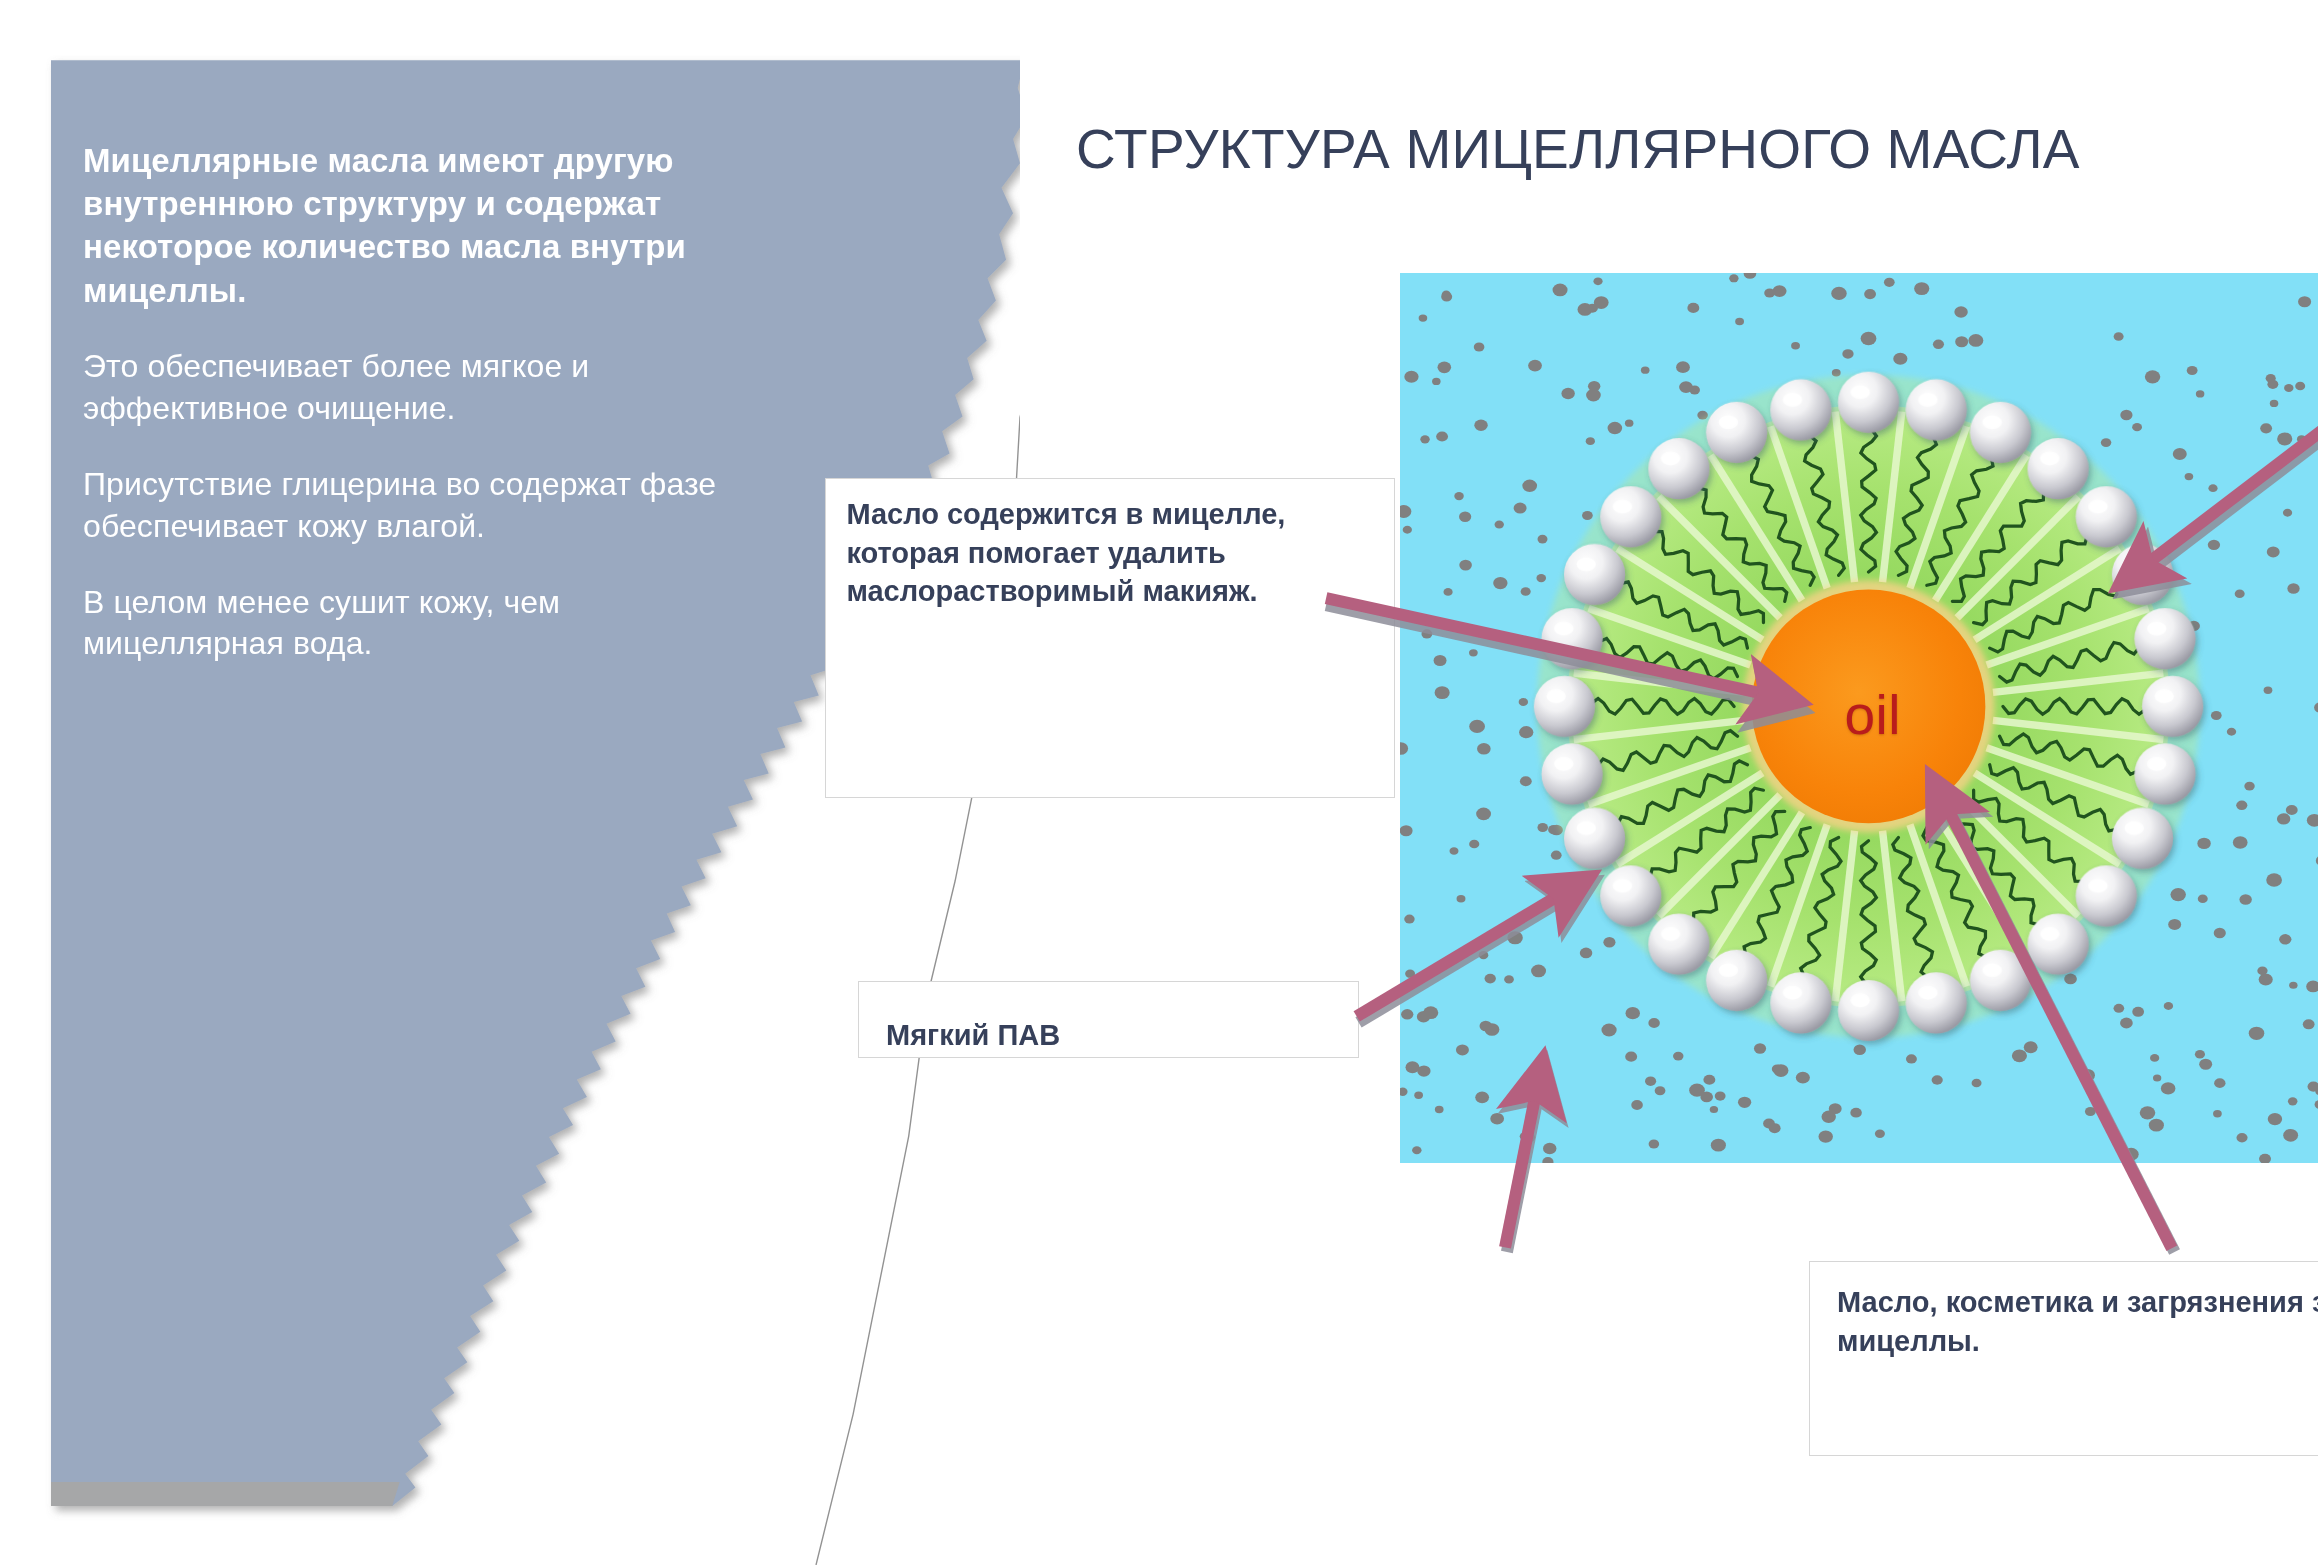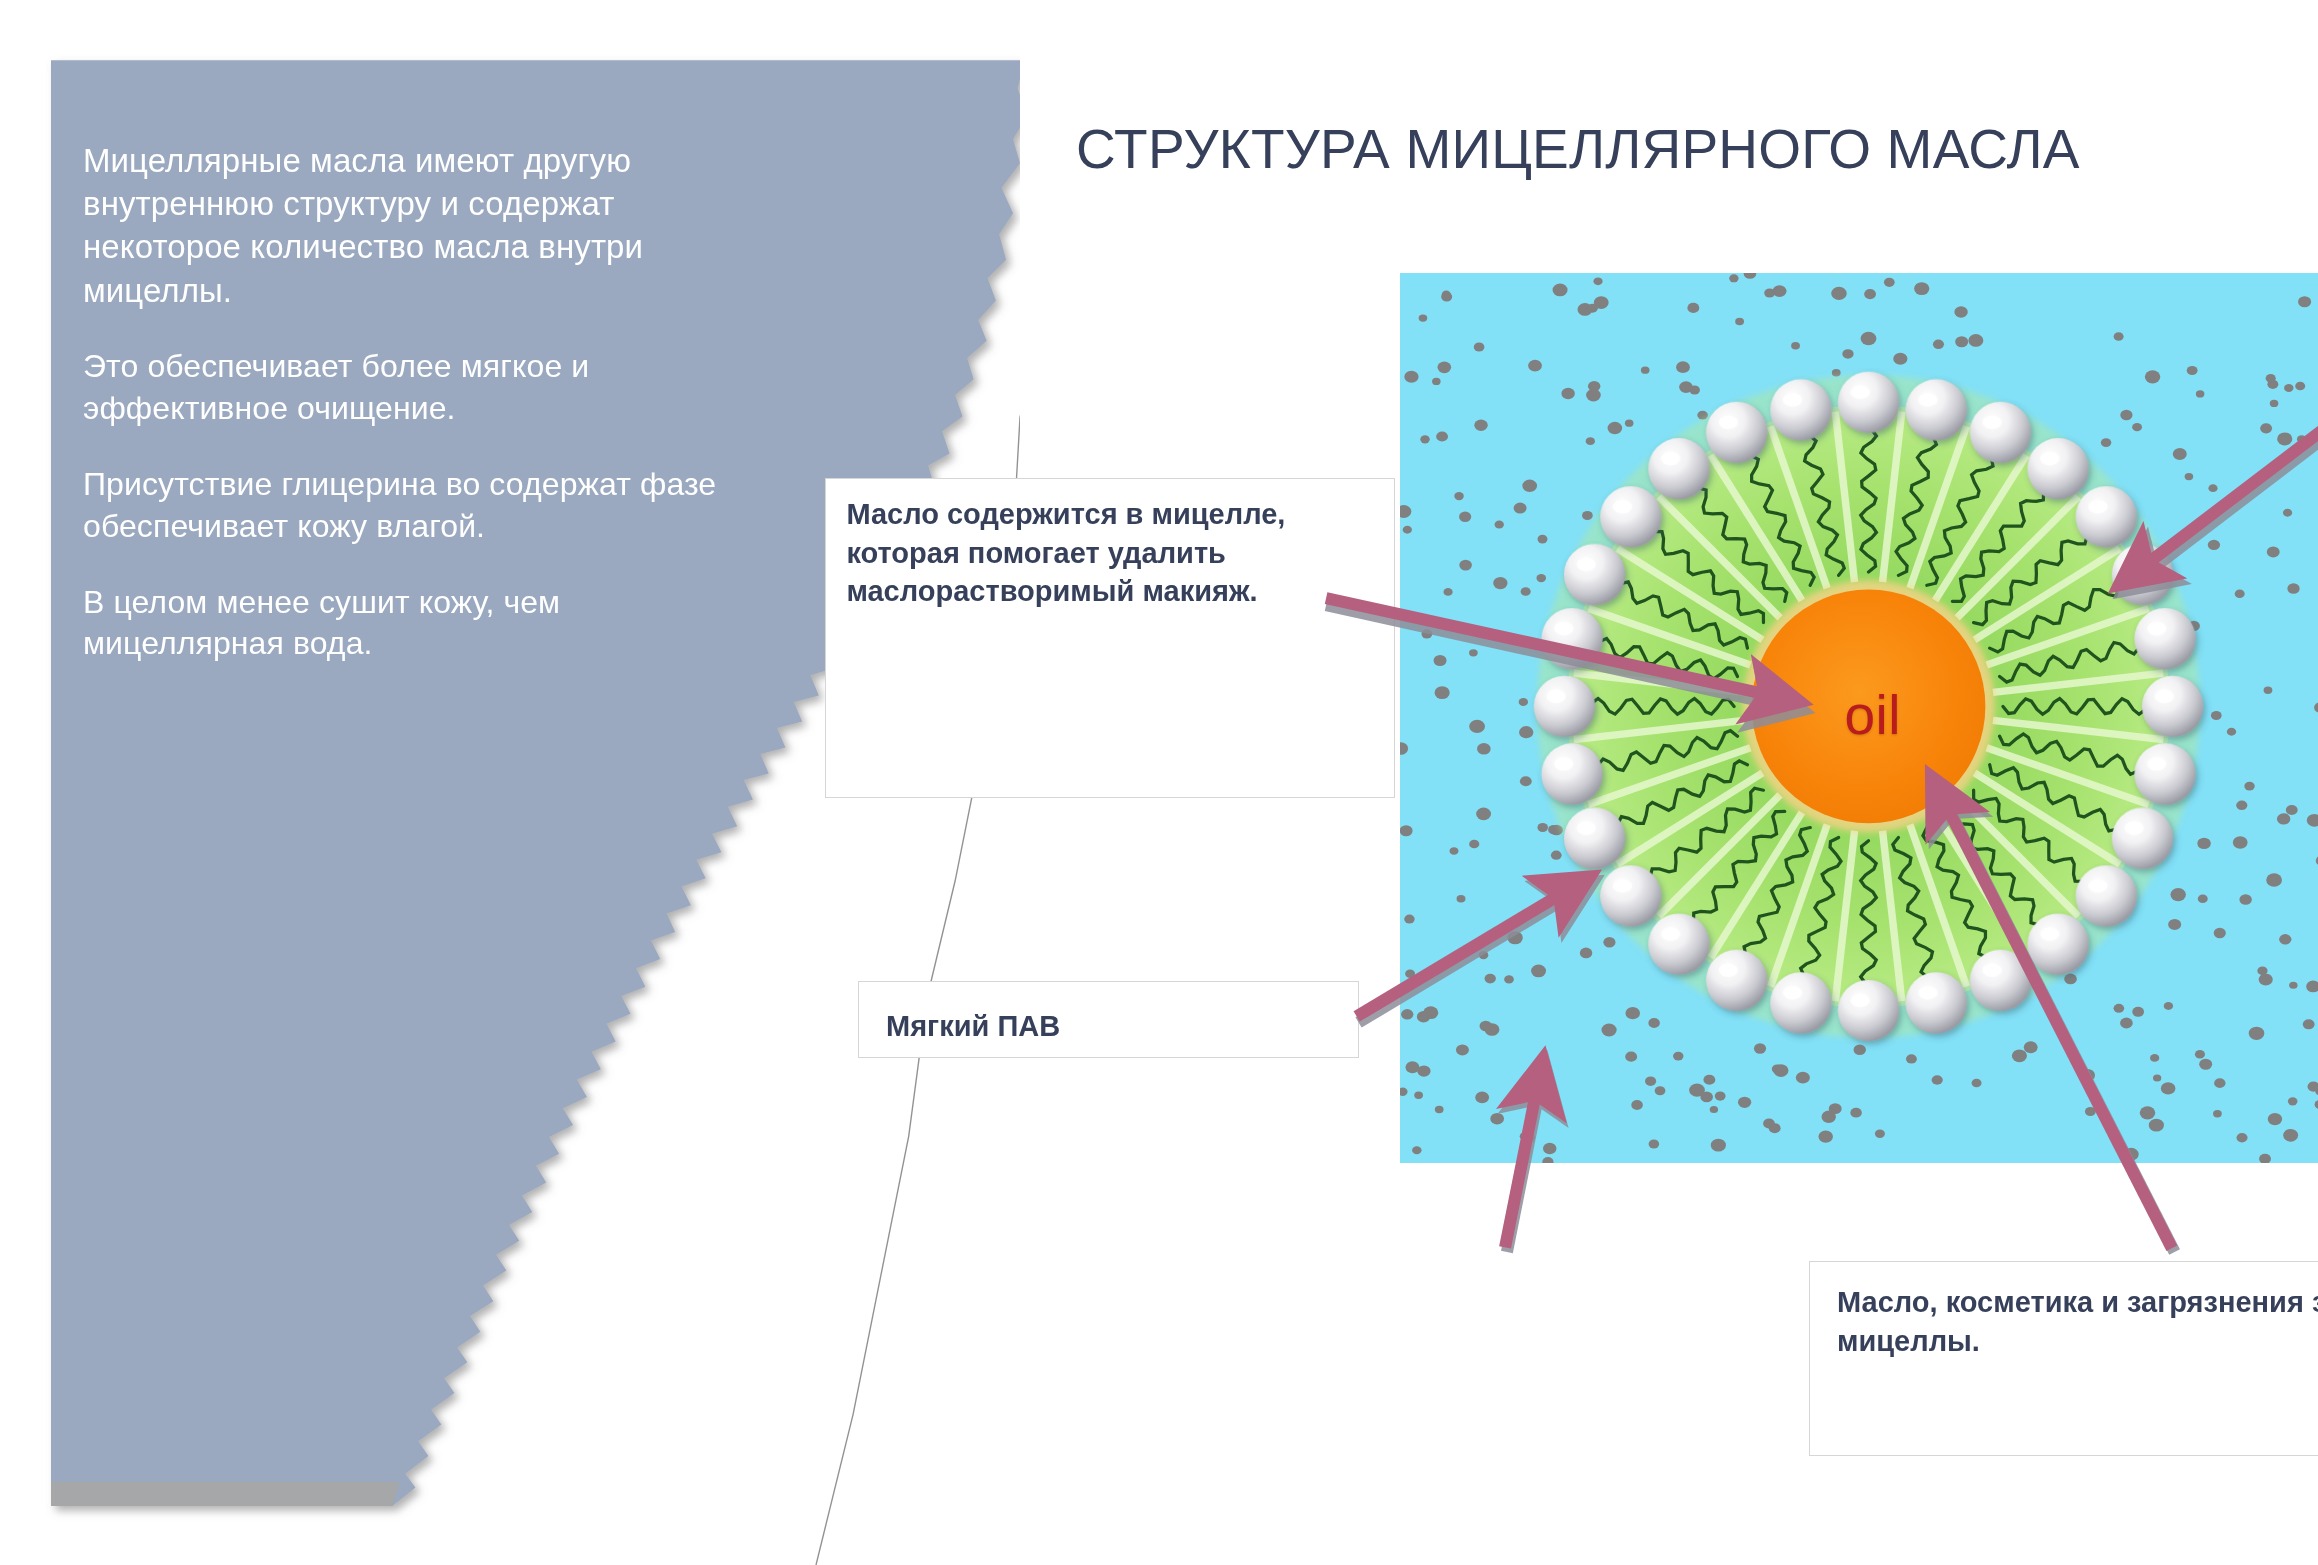--- a/index.html
+++ b/index.html
@@ -22,21 +22,21 @@
     left:83px; top:139px; width:658px;
     color:#ffffff;
     font-size:32px;
     line-height:1.31;
     font-weight:300;
     letter-spacing:0.1px;
     z-index:4;
   }
   #sidebar-text .para{margin:0 0 34px 0;}
   #sidebar-text .para:last-child{margin-bottom:12px;}
-  #sidebar-text .lead{font-size:33px;}
+  #sidebar-text .lead{font-size:33px;font-weight:bold;}
 
   
   #title{
     position:absolute;
     left:1076px; top:117px;
     width:1577px;
     color:#36405a;
     font-size:55px;
     font-weight:400;
     letter-spacing:0.2px;
@@ -77,21 +77,21 @@
     z-index:7;
   }
   .callout .txt{
     font-size:28px;
     line-height:1.36;
     font-weight:700;
     display:block;
   }
   #cb-oil-in-micelle{left:825px;top:478px;width:570px;height:320px;padding:16px 18.5px 0 20.4px;}
   #cb-oil-in-micelle .txt{font-size:29px;line-height:1.33;}
-  #cb-mild-surfactant{left:858px;top:981px;width:501px;height:77px;padding:25px 0 0 27px;}
+  #cb-mild-surfactant{left:858px;top:981px;width:501px;height:77px;padding:34px 0 0 27px;}
   #cb-mild-surfactant .txt{font-size:29px;}
   #cb-outer-phase{left:844px;top:1261px;width:872px;height:139px;padding:20.4px 0 0 22px;}
   #cb-outer-phase .txt{font-size:29px;}
   #cb-core-trap{left:1809px;top:1261px;width:918px;height:195px;padding:21.3px 0 0 27px;}
   #cb-core-trap .txt{font-size:29px;line-height:1.35;}
 
   
   #arrows{position:absolute;left:0;top:0;width:2782px;height:1565px;z-index:8;pointer-events:none;}
 </style>
 </head>

